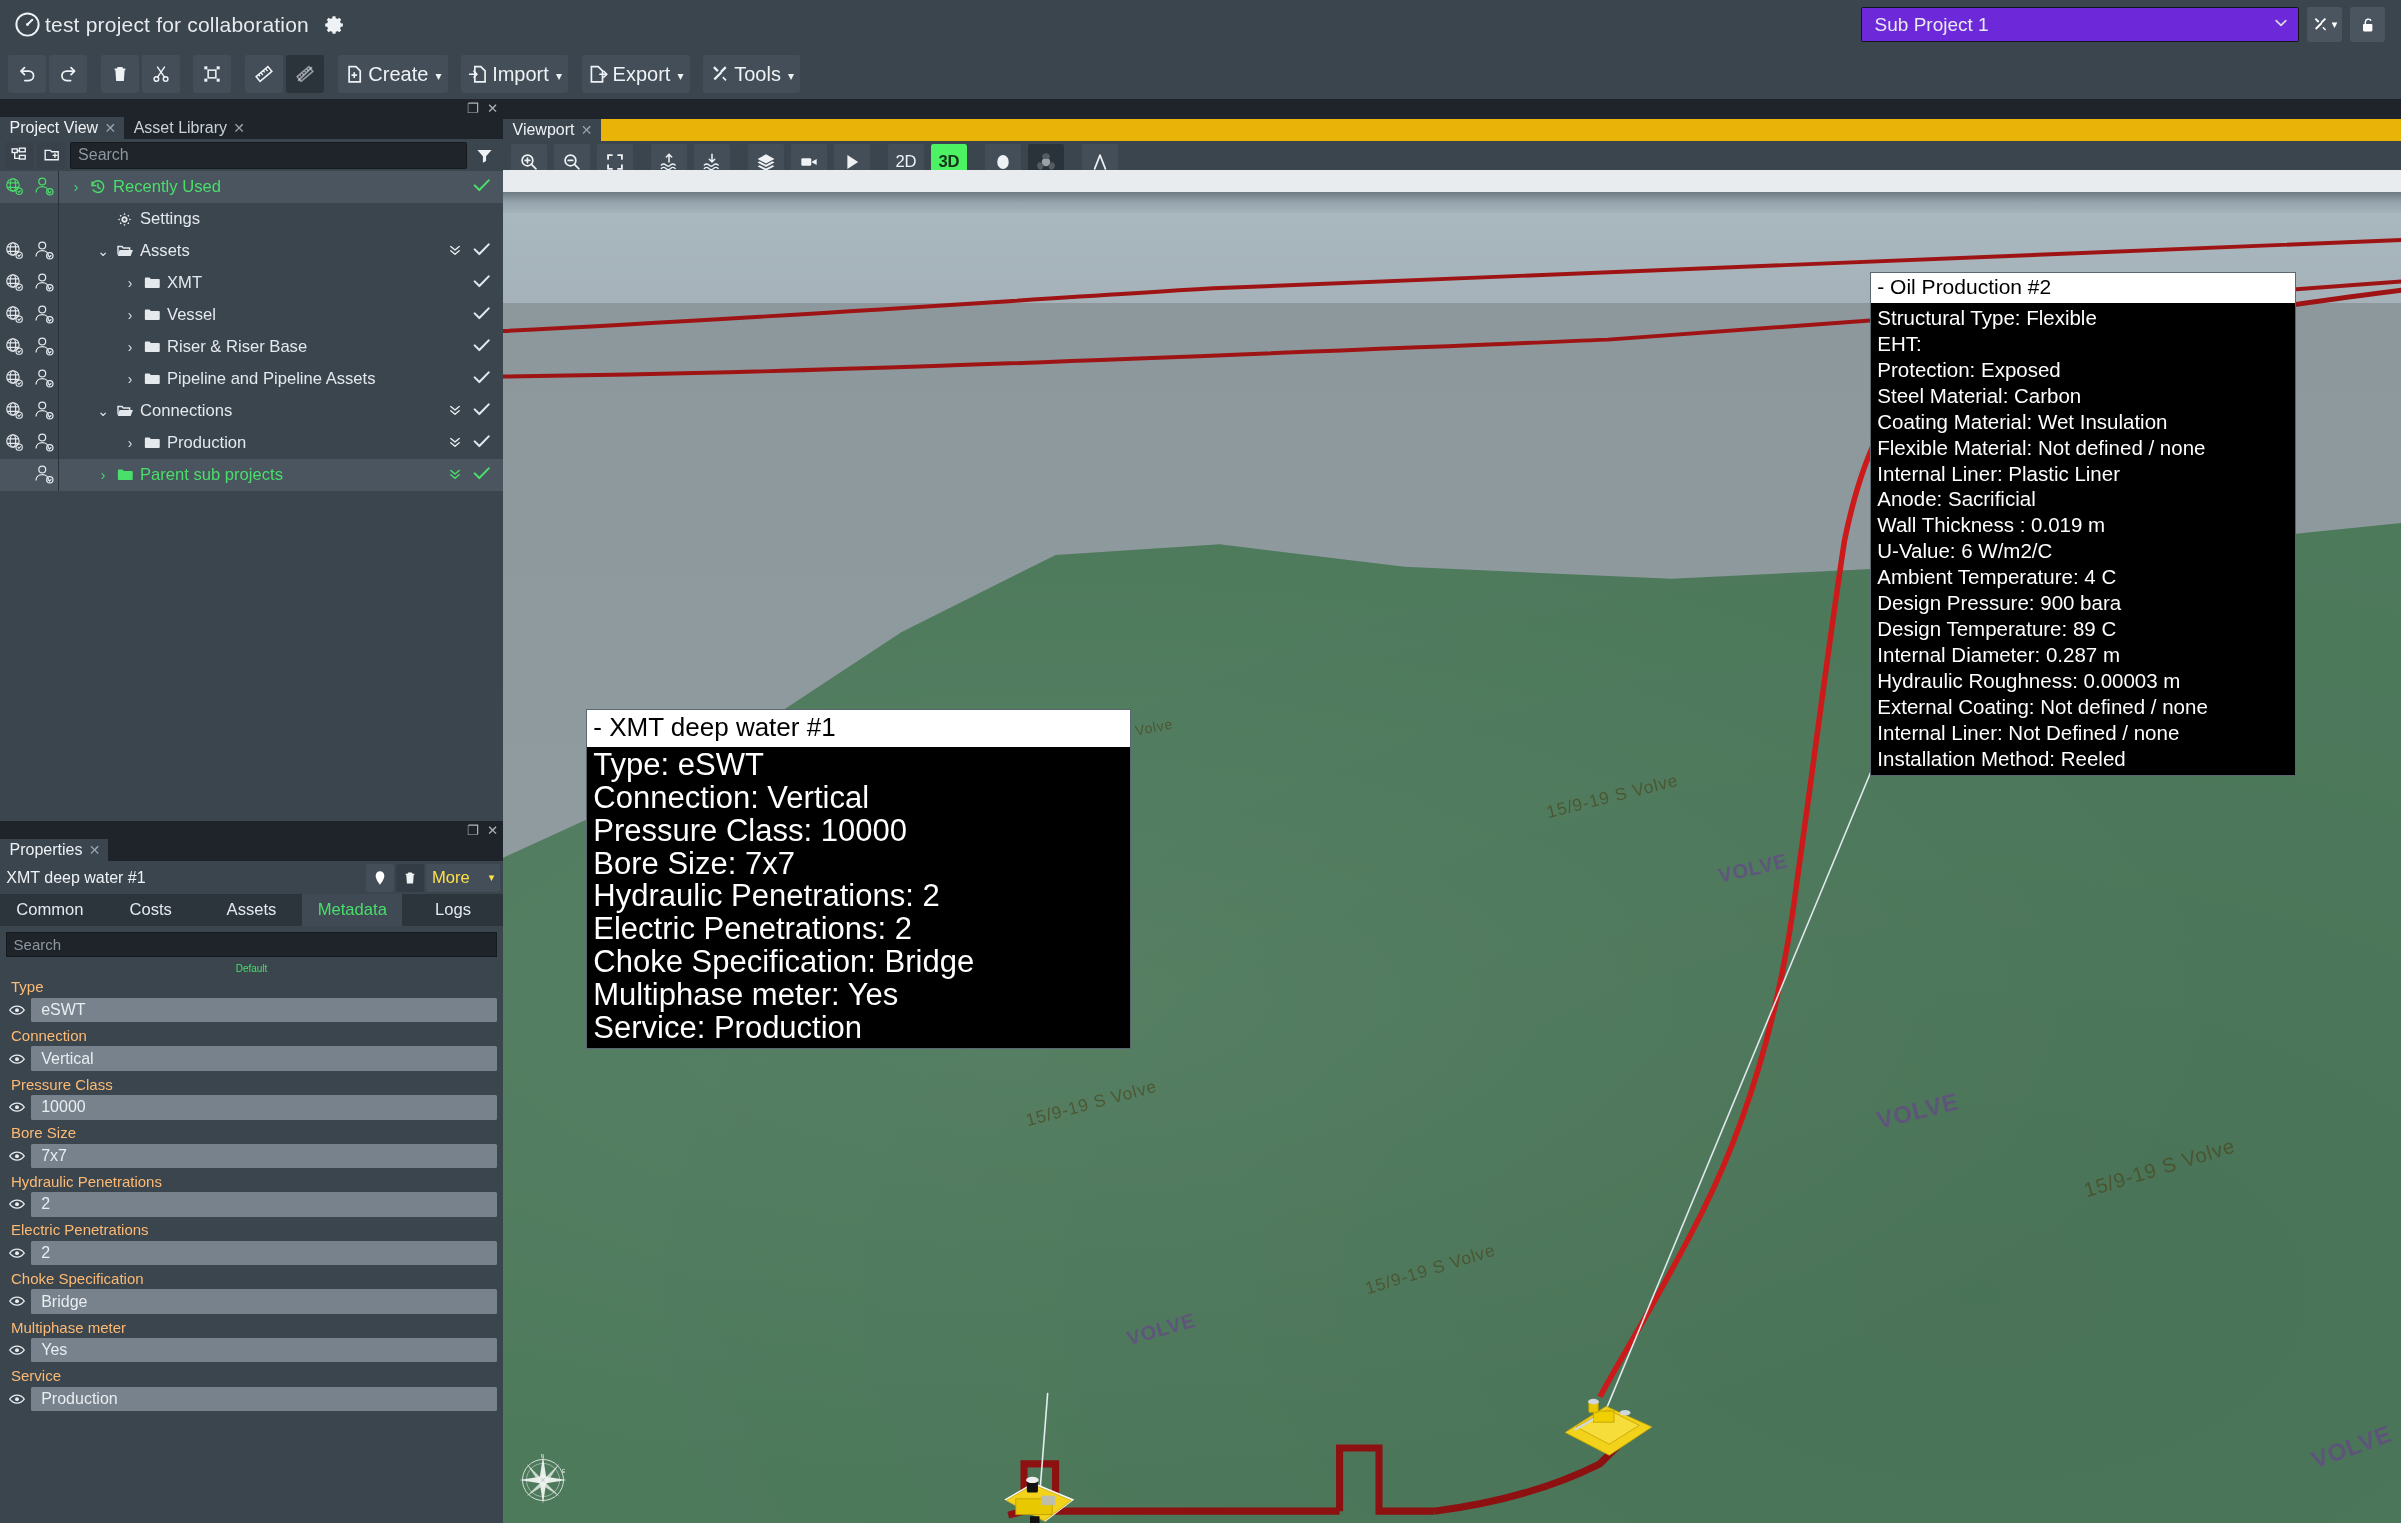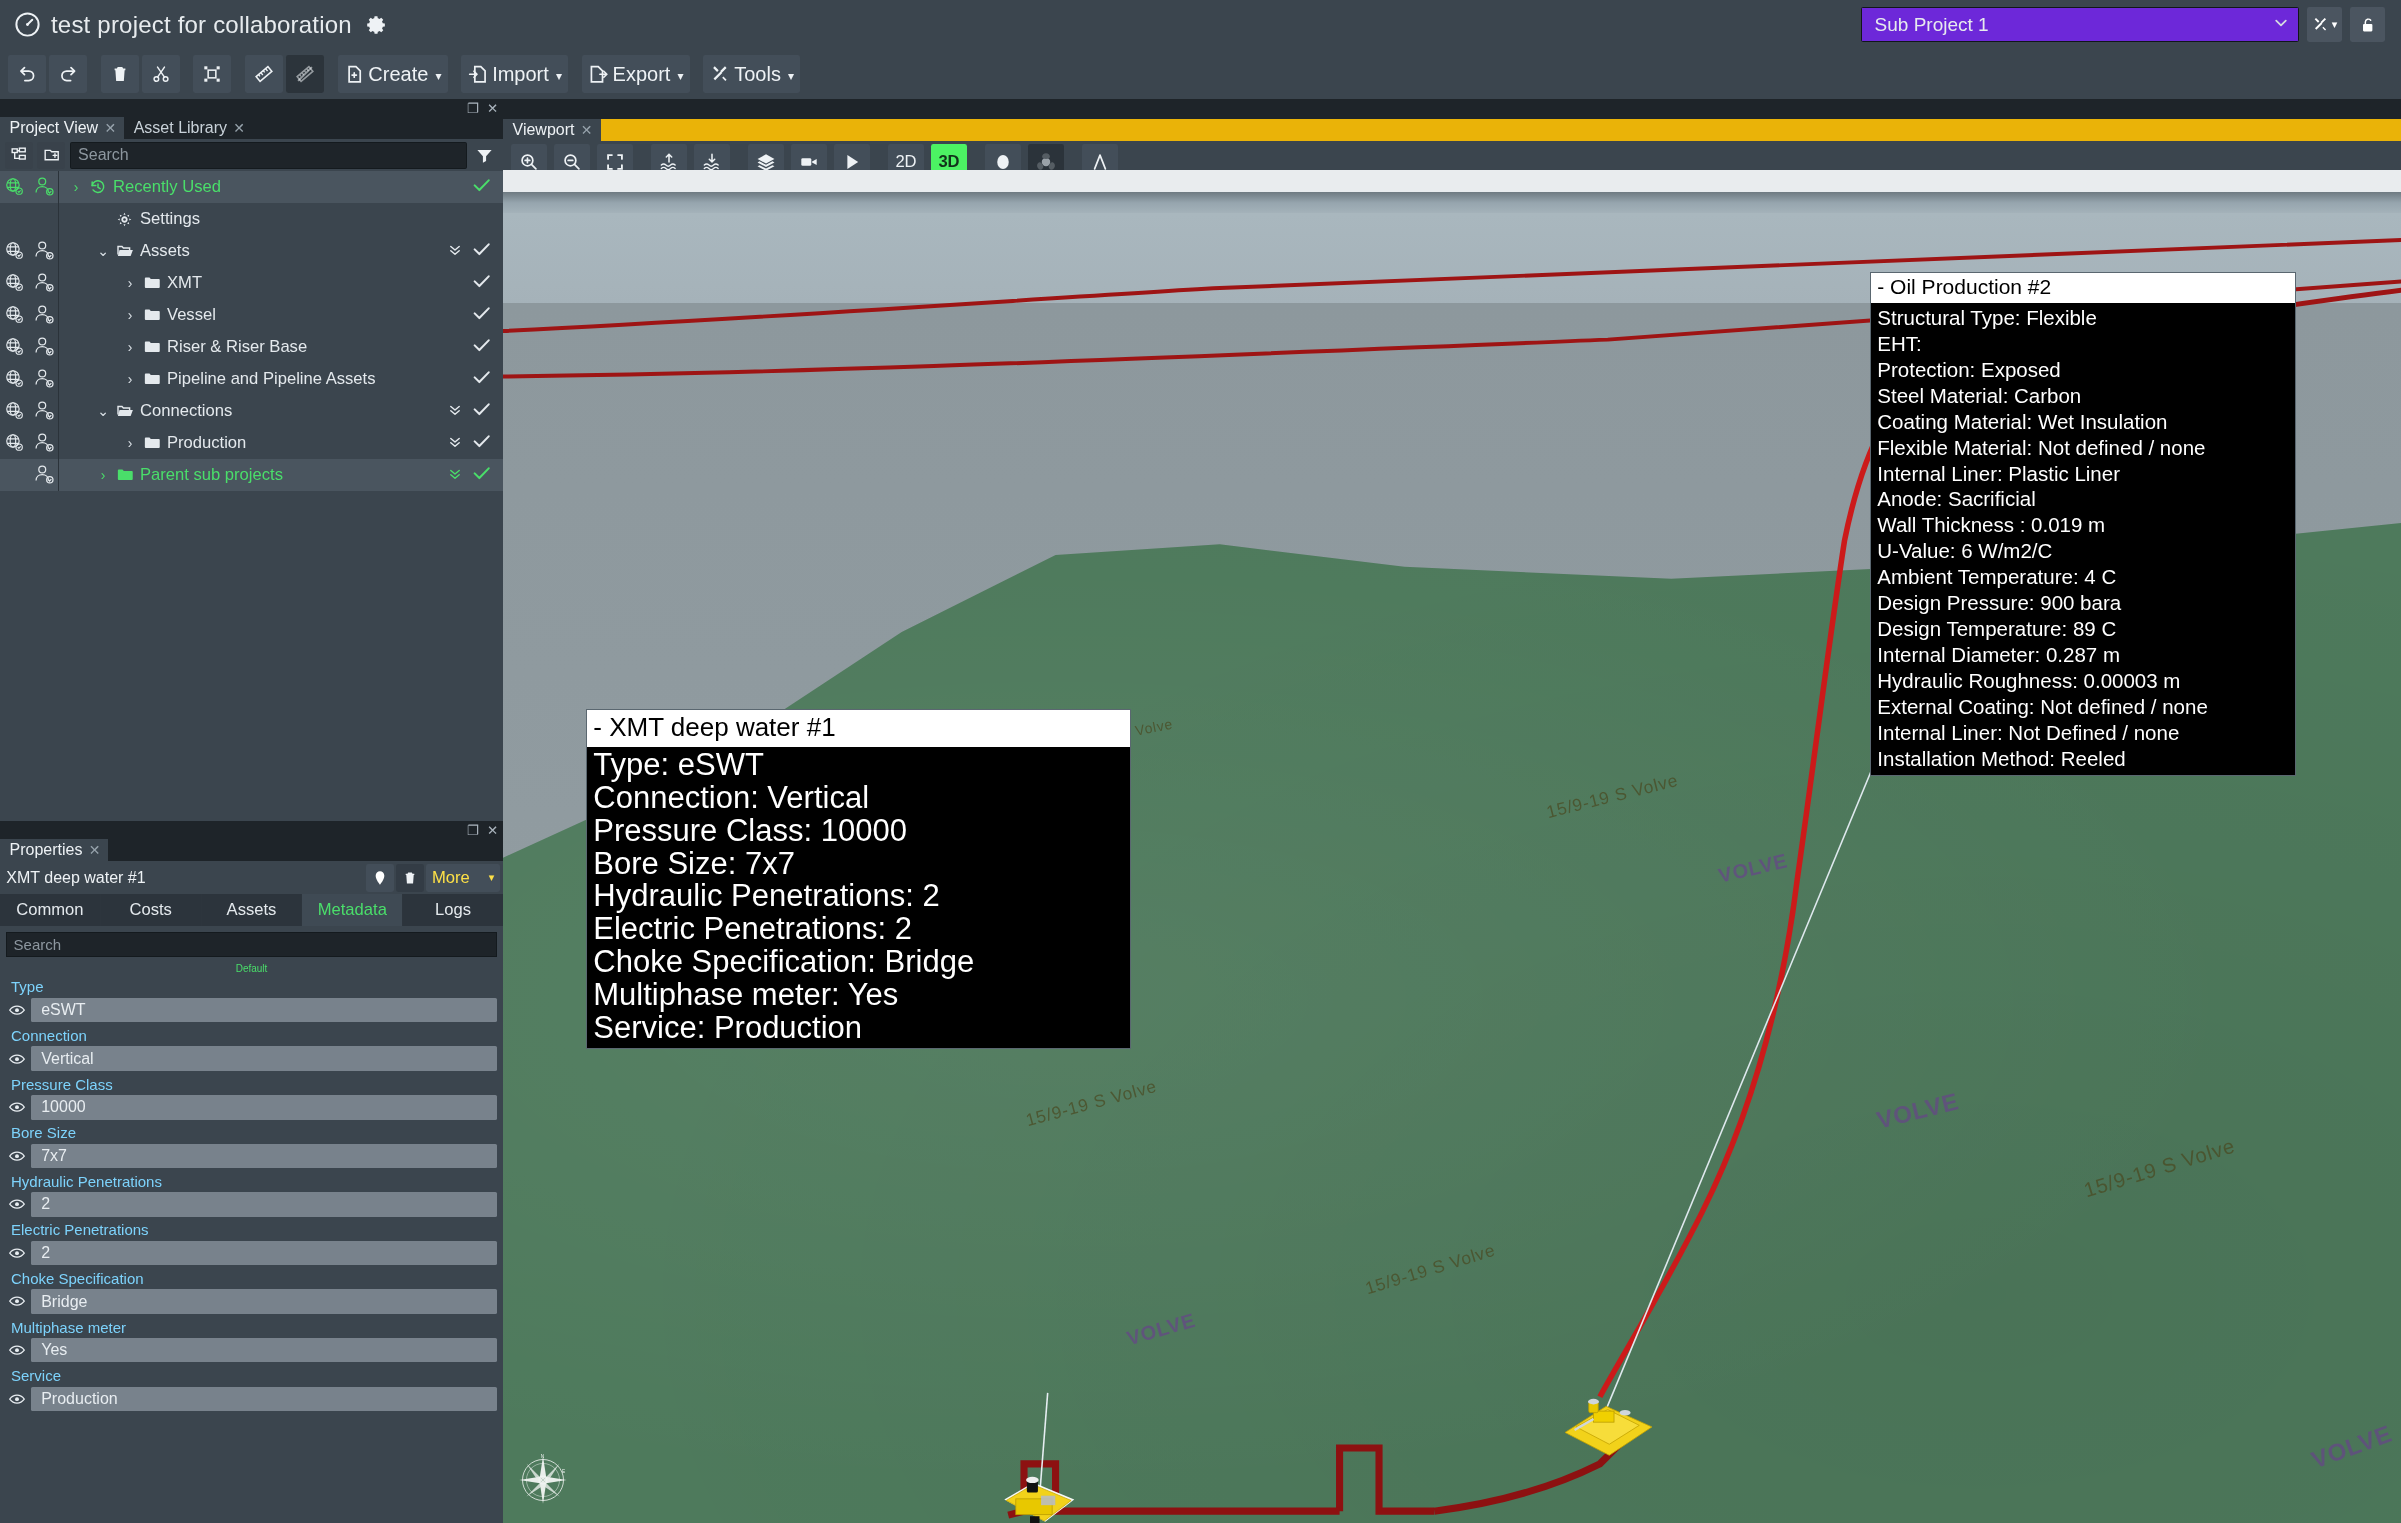--- a/index.html
+++ b/index.html
@@ -11,21 +11,21 @@
   }
   body { position: relative; }
 
   
   #titlebar {
     position:absolute; left:0; top:0; width:2401px; height:49px;
     background:#3b454e; display:flex; align-items:center;
   }
   #titlebar .logo { margin-left:14px; width:27px; height:27px; flex:none; }
   #titlebar .ptitle {
-    margin-left:10px; color:#e7ebee; font-size:24px; letter-spacing:0.2px;
+    margin-left:4px; color:#e7ebee; font-size:21px; letter-spacing:0.2px;
   }
   #titlebar .gear { margin-left:12.6px; width:24px; height:24px; flex:none;}
   .spacer { flex:1 1 auto; }
   #subproject-select {
     width:438px; height:35px; background:#6d28d9; border:0.8px solid #11161a;
     color:#e7ebee; font-size:19px; display:flex; align-items:center;
     padding:0 9.5px 0 12.6px; position:relative; border-radius:1.6px;
   }
   #subproject-select .chev { margin-left:auto; font-size:15px; color:#d5dbe0; }
   .tb-sq {
@@ -117,21 +117,21 @@
   .ptab.active { color:#4ade6a; background:#3f4a54;}
   .ptab.last { background:#2c343c; border-right:none;}
   .ptab.first { background:#2c343c; }
   .ptab.alt2 { background:#2c343c; }
   #prop-search {
     margin:6.3px 6.3px 0 6.3px; height:25px; background:#1e2429; border:0.8px solid #141a1e;
     color:#8d979f; font-size:15px; padding:0 6.3px; display:flex; align-items:center;
   }
   #prop-default { text-align:center; color:#4ade6a; font-size:10px; margin-top:5.5px; }
   .fgroup { margin-top:4.7px; }
-  .flabel { font-size:15px; color:#7dd3fc; padding-left:11px; margin-bottom:2.4px; }
+  .flabel { font-size:15px; color:#fdba74; padding-left:11px; margin-bottom:2.4px; }
   .frow { display:flex; align-items:center; gap:5.5px; padding:0 6.3px 0 8px; }
   .eye { width:17.4px; display:flex; align-items:center; justify-content:center; flex:none;}
   .fval {
     flex:1; height:24.5px; background:#78828c; border-radius:1.6px; display:flex;
     align-items:center; padding-left:10.3px; font-size:16px; color:#e8edf1;
   }
 
   
   #viewdock { position:absolute; left:503px; top:99px; width:1898px; height:1424px; background:#1e2429;}
   #vp-tabbar { height:22px; background:#eab308; display:flex; align-items:flex-end;margin-top:20px; }

